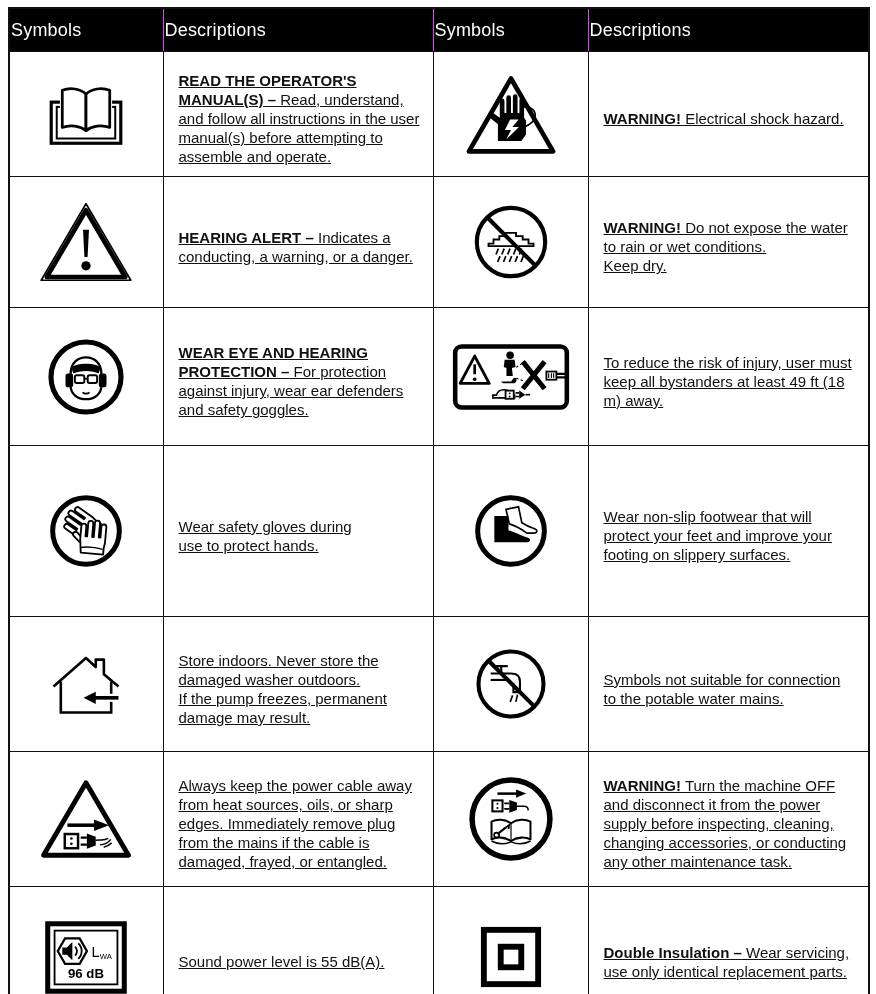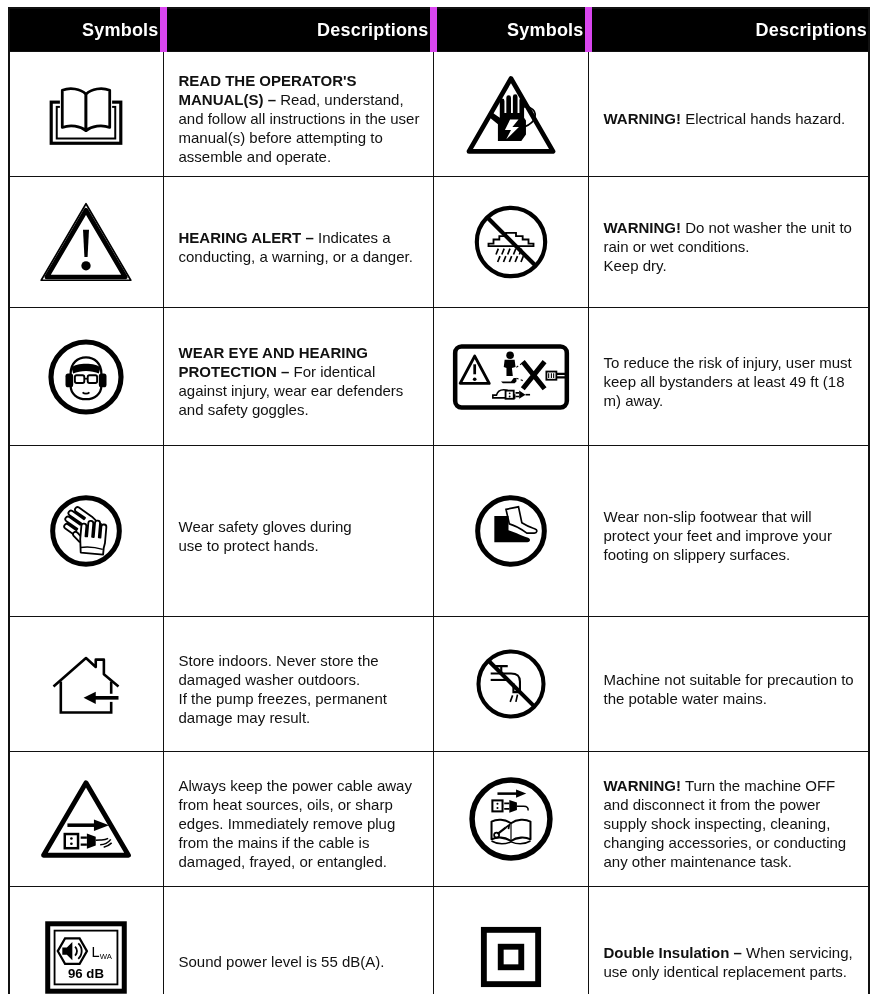--- a/index.html
+++ b/index.html
@@ -3,27 +3,27 @@
 <meta charset="utf-8">
 <style>
   html,body{margin:0;padding:0;background:#fff;}
   body{width:876px;height:994px;font-family:"Liberation Sans",sans-serif;color:#111;}
   .page{padding:7px 8px;box-sizing:border-box;}
   table{border-collapse:collapse;table-layout:fixed;width:860px;border:2px solid #111;}
   col.c-sym1{width:154px}
   col.c-desc1{width:270px}
   col.c-sym2{width:155px}
   col.c-desc2{width:281px}
-  th{background:#000;color:#fff;font-weight:700;font-size:18px;height:40px;text-align:right;
+  th{background:#000;color:#fff;font-weight:400;font-size:18px;height:40px;text-align:left;
      border-top:1px solid #000;border-bottom:1px solid #111;letter-spacing:.2px;}
-  th + th{border-left:7px solid #d946ef;}
+  th + th{border-left:1px solid #d946ef;}
   td{border:1px solid #111;vertical-align:middle;}
   td.sym{text-align:center;}
   td.sym svg{vertical-align:middle;display:inline-block;}
-  td.desc{padding:19px 12px 10px 15px;font-size:15px;line-height:1.27;}
+  td.desc{padding:19px 12px 10px 15px;font-size:15px;line-height:1.27;text-decoration:underline;}
   td.desc p{margin:0;white-space:pre-line;}
   td.desc b{font-weight:700;}
   tr.r0{height:122px} tr.r1{height:131px} tr.r2{height:138px} tr.r3{height:171px}
   tr.r4{height:135px} tr.r5{height:135px} tr.r6{height:142px}
   svg text{font-family:"Liberation Sans",sans-serif;fill:#000;}
 </style>
 </head>
 <body>
 
 <div class="page">
@@ -67,21 +67,21 @@
       <span>
         <svg viewBox="0 0 100 92" width="94" height="86" aria-hidden="true">
           <path d="M50,8 L95,86 L5,86 Z" fill="#fff" stroke="#000" stroke-width="5" stroke-linejoin="round"></path>
           <path fill="#000" d="M36,75 V57 L27.5,50 a3,3 0 0 1 4,-4.6 L38,50 V32 a2.5,2.5 0 0 1 5,0 V45 h2 V28.5 a2.5,2.5 0 0 1 5,0 V45 h2 V27.5 a2.5,2.5 0 0 1 5,0 V45 h2 V31 a2.5,2.5 0 0 1 5,0 V50 l2,3 V68 l-5,7 Z"></path>
           <polygon points="49,52 58,52 51.5,60 58.5,60 45,73 50,63 43.5,63" fill="#fff"></polygon>
           <path d="M64,60 C77,55 80,44 70,39 c-5,-2.4 -9,0 -7.5,4" fill="none" stroke="#000" stroke-width="1.8"></path>
         </svg>
       </span>
     </td>
     <td class="desc">
-      <p><b>WARNING!</b><span> Electrical hands hazard.</span></p>
+      <p><b>WARNING!</b><span> Electrical shock hazard.</span></p>
     </td>
   </tr>
 
   <tr class="r1">
     <td class="sym">
       <span>
         <svg viewBox="0 0 104 90" width="98" height="84" aria-hidden="true">
           <path d="M52,4 L100,86 L4,86 Z" fill="#fff" stroke="#000" stroke-width="1.8" stroke-linejoin="round"></path>
           <path d="M52,11 L94,82.5 L10,82.5 Z" fill="none" stroke="#000" stroke-width="5" stroke-linejoin="round"></path>
           <path d="M48.8,32 h6.4 L53.7,61 h-3.4 Z" fill="#000"></path>
@@ -96,21 +96,21 @@
       <span>
         <svg viewBox="0 0 96 96" width="80" height="80" aria-hidden="true">
           <circle cx="48" cy="48" r="41" fill="#fff" stroke="#000" stroke-width="5"></circle>
           <path d="M21,50 h6 v-5 h7 v-4 h8 v-4 h12 v4 h8 v4 h7 v5 h6 v3 h-54 Z" fill="#fff" stroke="#000" stroke-width="2.2"></path>
           <path stroke="#000" stroke-width="2" fill="none" d="M30,63 l2.8,-7 M37,63 l2.8,-7 M44,63 l2.8,-7 M51,63 l2.8,-7 M58,63 l2.8,-7 M32,72 l2.8,-7 M39,72 l2.8,-7 M46,72 l2.8,-7 M53,72 l2.8,-7 M60,72 l2.8,-7"></path>
           <line x1="20" y1="19" x2="77" y2="76" stroke="#000" stroke-width="5"></line>
         </svg>
       </span>
     </td>
     <td class="desc">
-      <p><b>WARNING!</b><span> Do not washer the unit to rain or wet conditions.
+      <p><b>WARNING!</b><span> Do not expose the water to rain or wet conditions.
 Keep dry.</span></p>
     </td>
   </tr>
 
   <tr class="r2">
     <td class="sym">
       <span>
         <svg viewBox="0 0 96 96" width="82" height="82" aria-hidden="true">
           <circle cx="48" cy="48" r="41" fill="#fff" stroke="#000" stroke-width="6"></circle>
           <path d="M30,44 c0,-12 8,-19 18,-19 c10,0 18,7 18,19 v14 c0,10 -8,16 -18,16 c-10,0 -18,-6 -18,-16 Z" fill="#fff" stroke="#000" stroke-width="2.6"></path>
@@ -118,21 +118,21 @@
           <rect x="24" y="44" width="9" height="16" rx="3" fill="#000"></rect>
           <rect x="63" y="44" width="9" height="16" rx="3" fill="#000"></rect>
           <rect x="35" y="46" width="11" height="9" rx="2" fill="#fff" stroke="#000" stroke-width="2.2"></rect>
           <rect x="50" y="46" width="11" height="9" rx="2" fill="#fff" stroke="#000" stroke-width="2.2"></rect>
           <path d="M46,50 h4" stroke="#000" stroke-width="2"></path>
           <path d="M44,66 c2,2 6,2 8,0" fill="none" stroke="#000" stroke-width="2"></path>
         </svg>
       </span>
     </td>
     <td class="desc">
-      <p><b>WEAR EYE AND HEARING PROTECTION –</b><span> For identical against injury, wear ear defenders and safety goggles.</span></p>
+      <p><b>WEAR EYE AND HEARING PROTECTION –</b><span> For protection against injury, wear ear defenders and safety goggles.</span></p>
     </td>
     <td class="sym">
       <span>
         <svg viewBox="0 0 130 74" width="118" height="68" aria-hidden="true">
           <rect x="3.5" y="3.5" width="123" height="67" rx="7" fill="#fff" stroke="#000" stroke-width="5"></rect>
           <path d="M25,14 L41,44 L9,44 Z" fill="#fff" stroke="#000" stroke-width="3.2" stroke-linejoin="round"></path>
           <line x1="25" y1="23" x2="25" y2="34" stroke="#000" stroke-width="3"></line>
           <circle cx="25" cy="39.5" r="2" fill="#000"></circle>
           <circle cx="64" cy="13" r="4.2" fill="#000"></circle>
           <path d="M58,18 h11 l1,8 -4,1 1,9 h-7 v-9 l-3,-1 Z" fill="#000"></path>
@@ -213,21 +213,21 @@
           <circle cx="48" cy="48" r="40" fill="#fff" stroke="#000" stroke-width="5"></circle>
           <path d="M28,26 h16 M36,26 v9" stroke="#000" stroke-width="2.6" fill="none"></path>
           <path d="M23,35 h25 c8,0 11,3 11,10 v13 h-8 v-11" fill="none" stroke="#000" stroke-width="2.6"></path>
           <path d="M23,43 h22" stroke="#000" stroke-width="2.6"></path>
           <path d="M50,62 l-3,8 M56,61 l-2,9" stroke="#000" stroke-width="2"></path>
           <line x1="21" y1="20" x2="76" y2="75" stroke="#000" stroke-width="5"></line>
         </svg>
       </span>
     </td>
     <td class="desc">
-      <p><b></b><span>Machine not suitable for precaution to the potable water mains.</span></p>
+      <p><b></b><span>Symbols not suitable for connection to the potable water mains.</span></p>
     </td>
   </tr>
 
   <tr class="r5">
     <td class="sym">
       <span>
         <svg viewBox="0 0 104 92" width="92" height="82" aria-hidden="true">
           <path d="M52,5 L100,87 L4,87 Z" fill="#fff" stroke="#000" stroke-width="5.5" stroke-linejoin="round"></path>
           <line x1="31" y1="53" x2="63" y2="53" stroke="#000" stroke-width="4"></line>
           <polygon points="61,46.5 78,53 61,59.5" fill="#000"></polygon>
@@ -258,21 +258,21 @@
           <path d="M52,57 C45,52 35,52 29,55 L29,76 C35,73 45,73 52,78 C59,73 69,73 75,76 L75,55 C69,52 59,52 52,57 Z" fill="#fff" stroke="#000" stroke-width="2.4" stroke-linejoin="round"></path>
           <path d="M52,57 V78" stroke="#000" stroke-width="1.4"></path>
           <path d="M29,78 c7,4 16,4 23,1 c7,3 16,3 23,-1" fill="none" stroke="#000" stroke-width="1.8"></path>
           <path d="M36,70 L46,62" stroke="#000" stroke-width="2.6"></path>
           <path d="M46,62 l4,-3 -1,5" fill="none" stroke="#000" stroke-width="2"></path>
           <circle cx="35" cy="71" r="3" fill="none" stroke="#000" stroke-width="2"></circle>
         </svg>
       </span>
     </td>
     <td class="desc">
-      <p><b>WARNING!</b><span> Turn the machine OFF and disconnect it from the power supply shock inspecting, cleaning, changing accessories, or conducting any other maintenance task.</span></p>
+      <p><b>WARNING!</b><span> Turn the machine OFF and disconnect it from the power supply before inspecting, cleaning, changing accessories, or conducting any other maintenance task.</span></p>
     </td>
   </tr>
 
   <tr class="r6">
     <td class="sym">
       <span>
         <svg viewBox="0 0 90 80" width="82" height="73" aria-hidden="true">
           <rect x="3" y="3" width="84" height="74" fill="#fff" stroke="#000" stroke-width="5.5"></rect>
           <rect x="10.5" y="10.5" width="69" height="59" fill="none" stroke="#000" stroke-width="2"></rect>
           <polygon points="46,33 38,47 22,47 14,33 22,19 38,19" fill="none" stroke="#000" stroke-width="2.4"></polygon>
@@ -289,19 +289,19 @@
     </td>
     <td class="sym">
       <span>
         <svg viewBox="0 0 90 90" width="66" height="66" aria-hidden="true">
           <rect x="8" y="8" width="74" height="74" fill="none" stroke="#000" stroke-width="8"></rect>
           <rect x="31" y="31" width="28" height="28" fill="none" stroke="#000" stroke-width="8"></rect>
         </svg>
       </span>
     </td>
     <td class="desc">
-      <p><b>Double Insulation –</b><span> When servicing, use only identical replacement parts.</span></p>
+      <p><b>Double Insulation –</b><span> Wear servicing, use only identical replacement parts.</span></p>
     </td>
   </tr>
 
   </tbody>
 </table>
 </div>
 
 </body></html>

